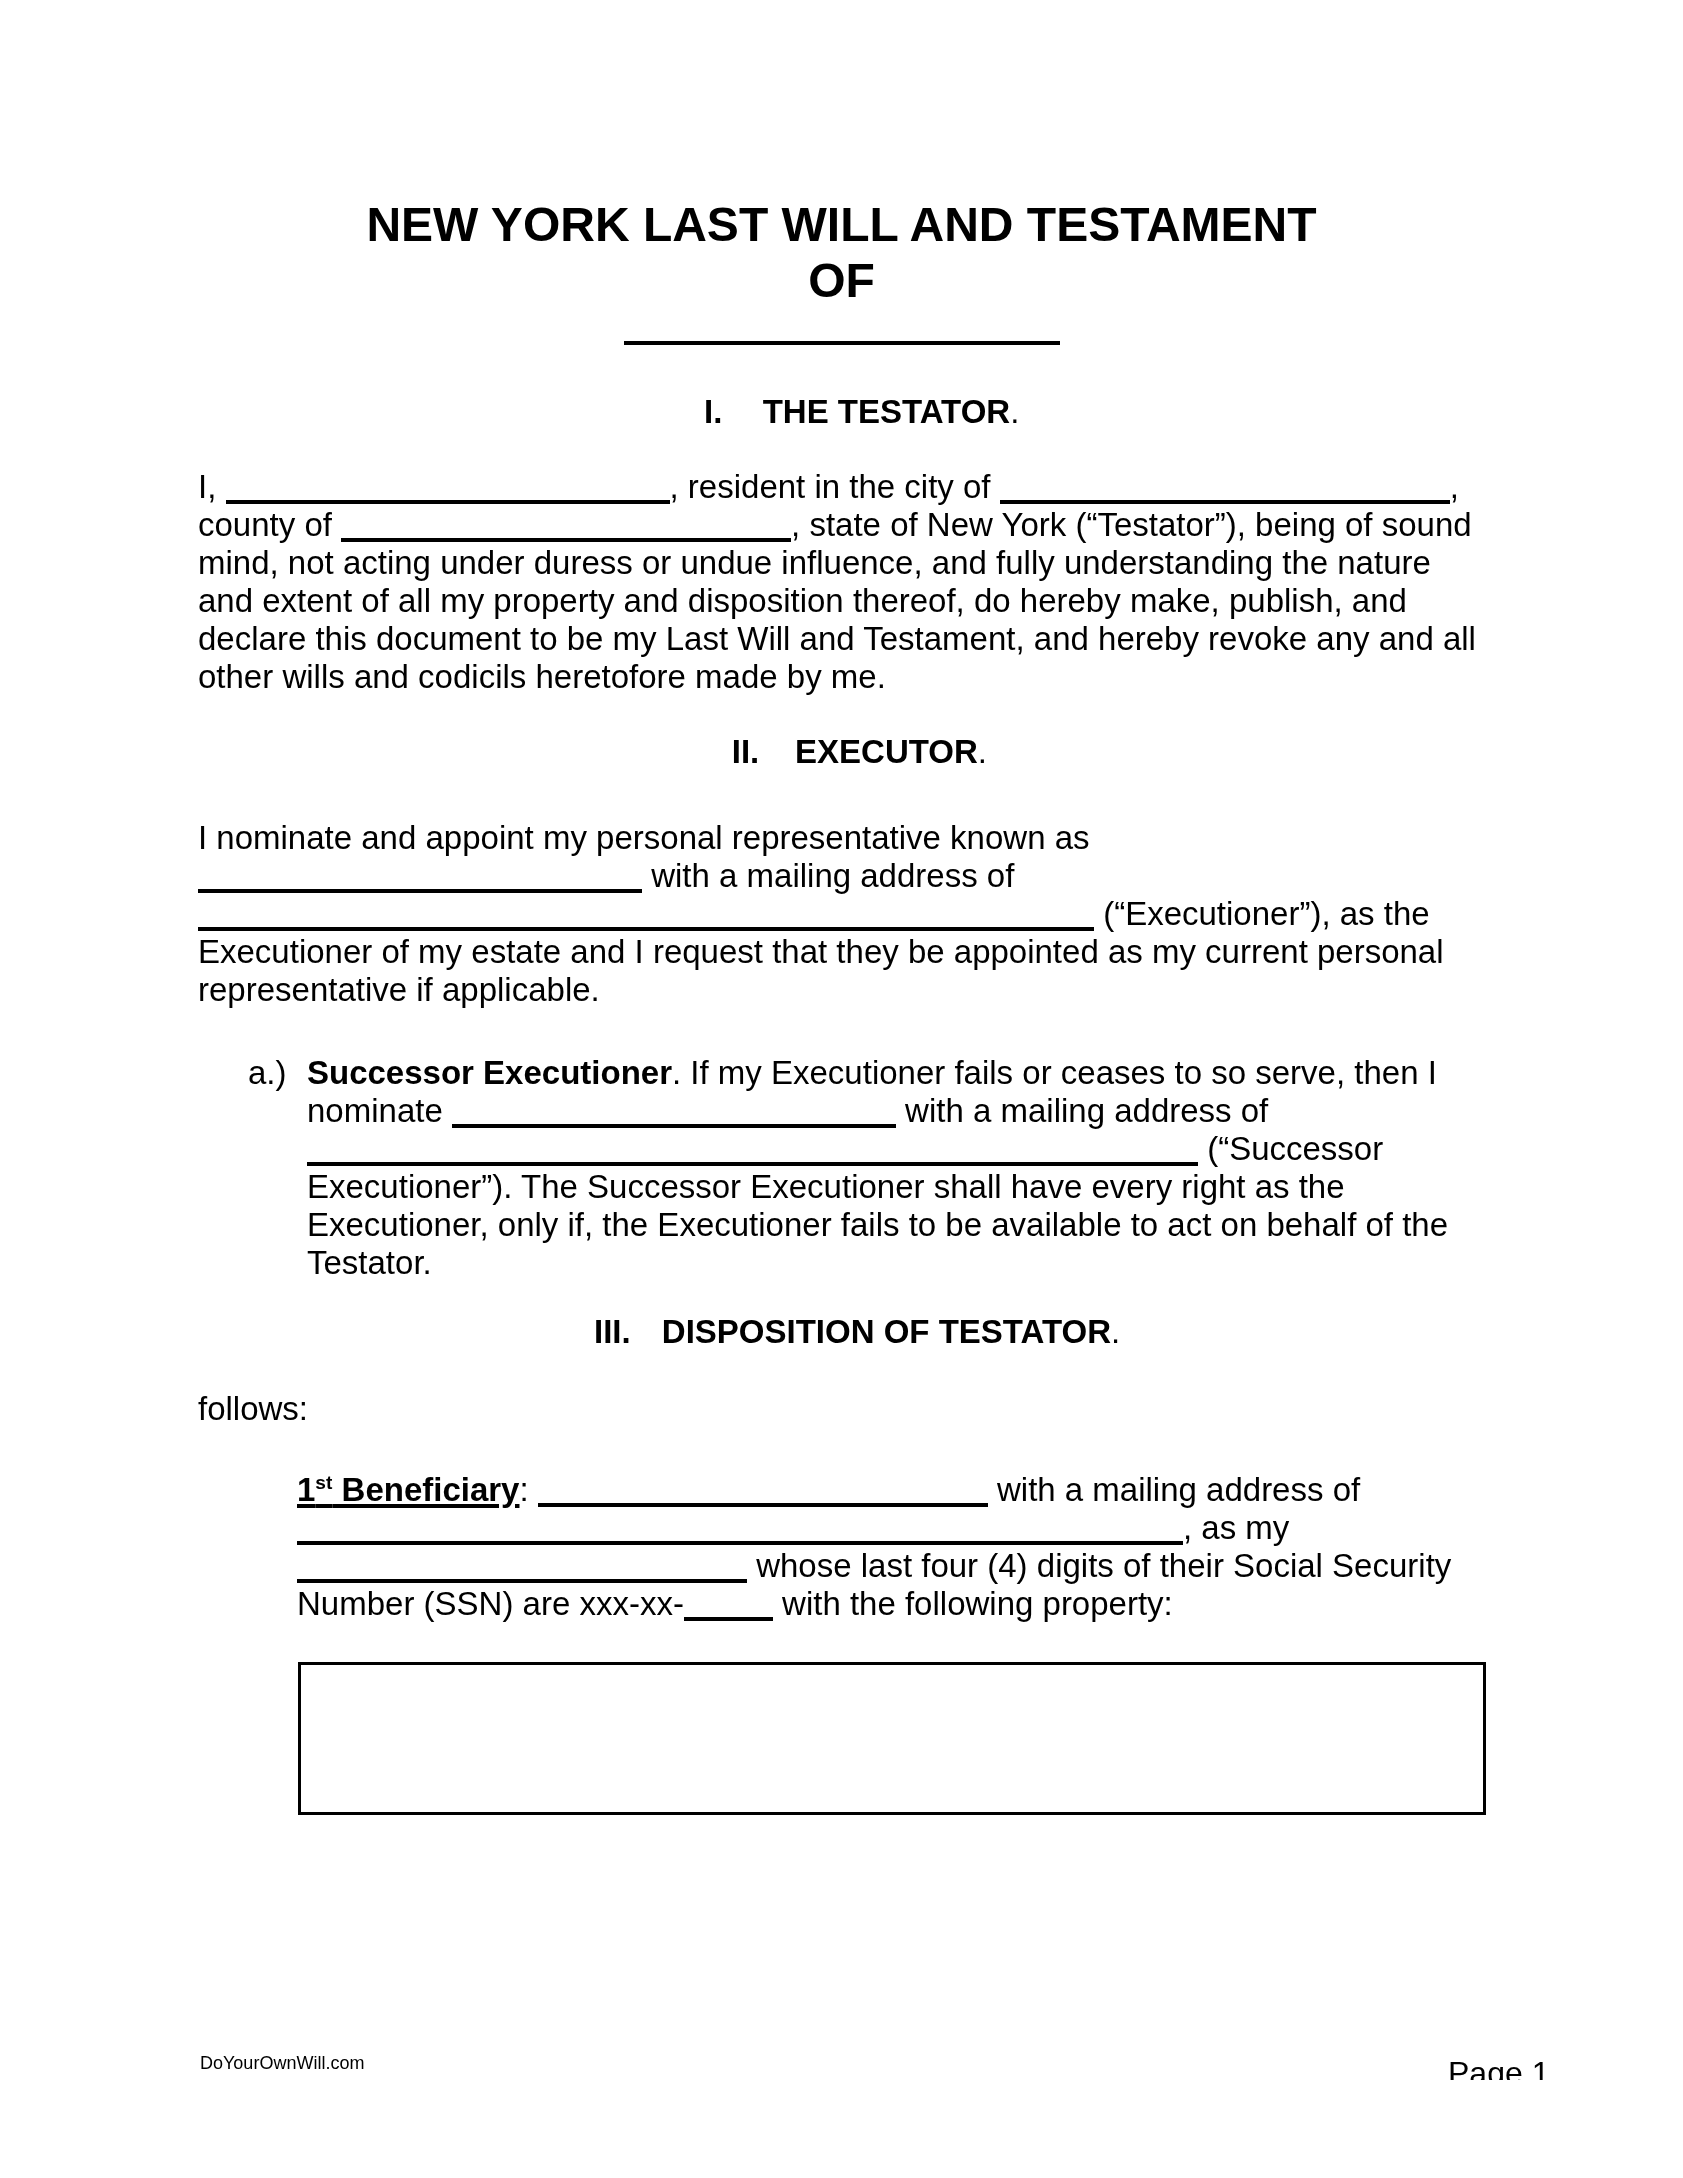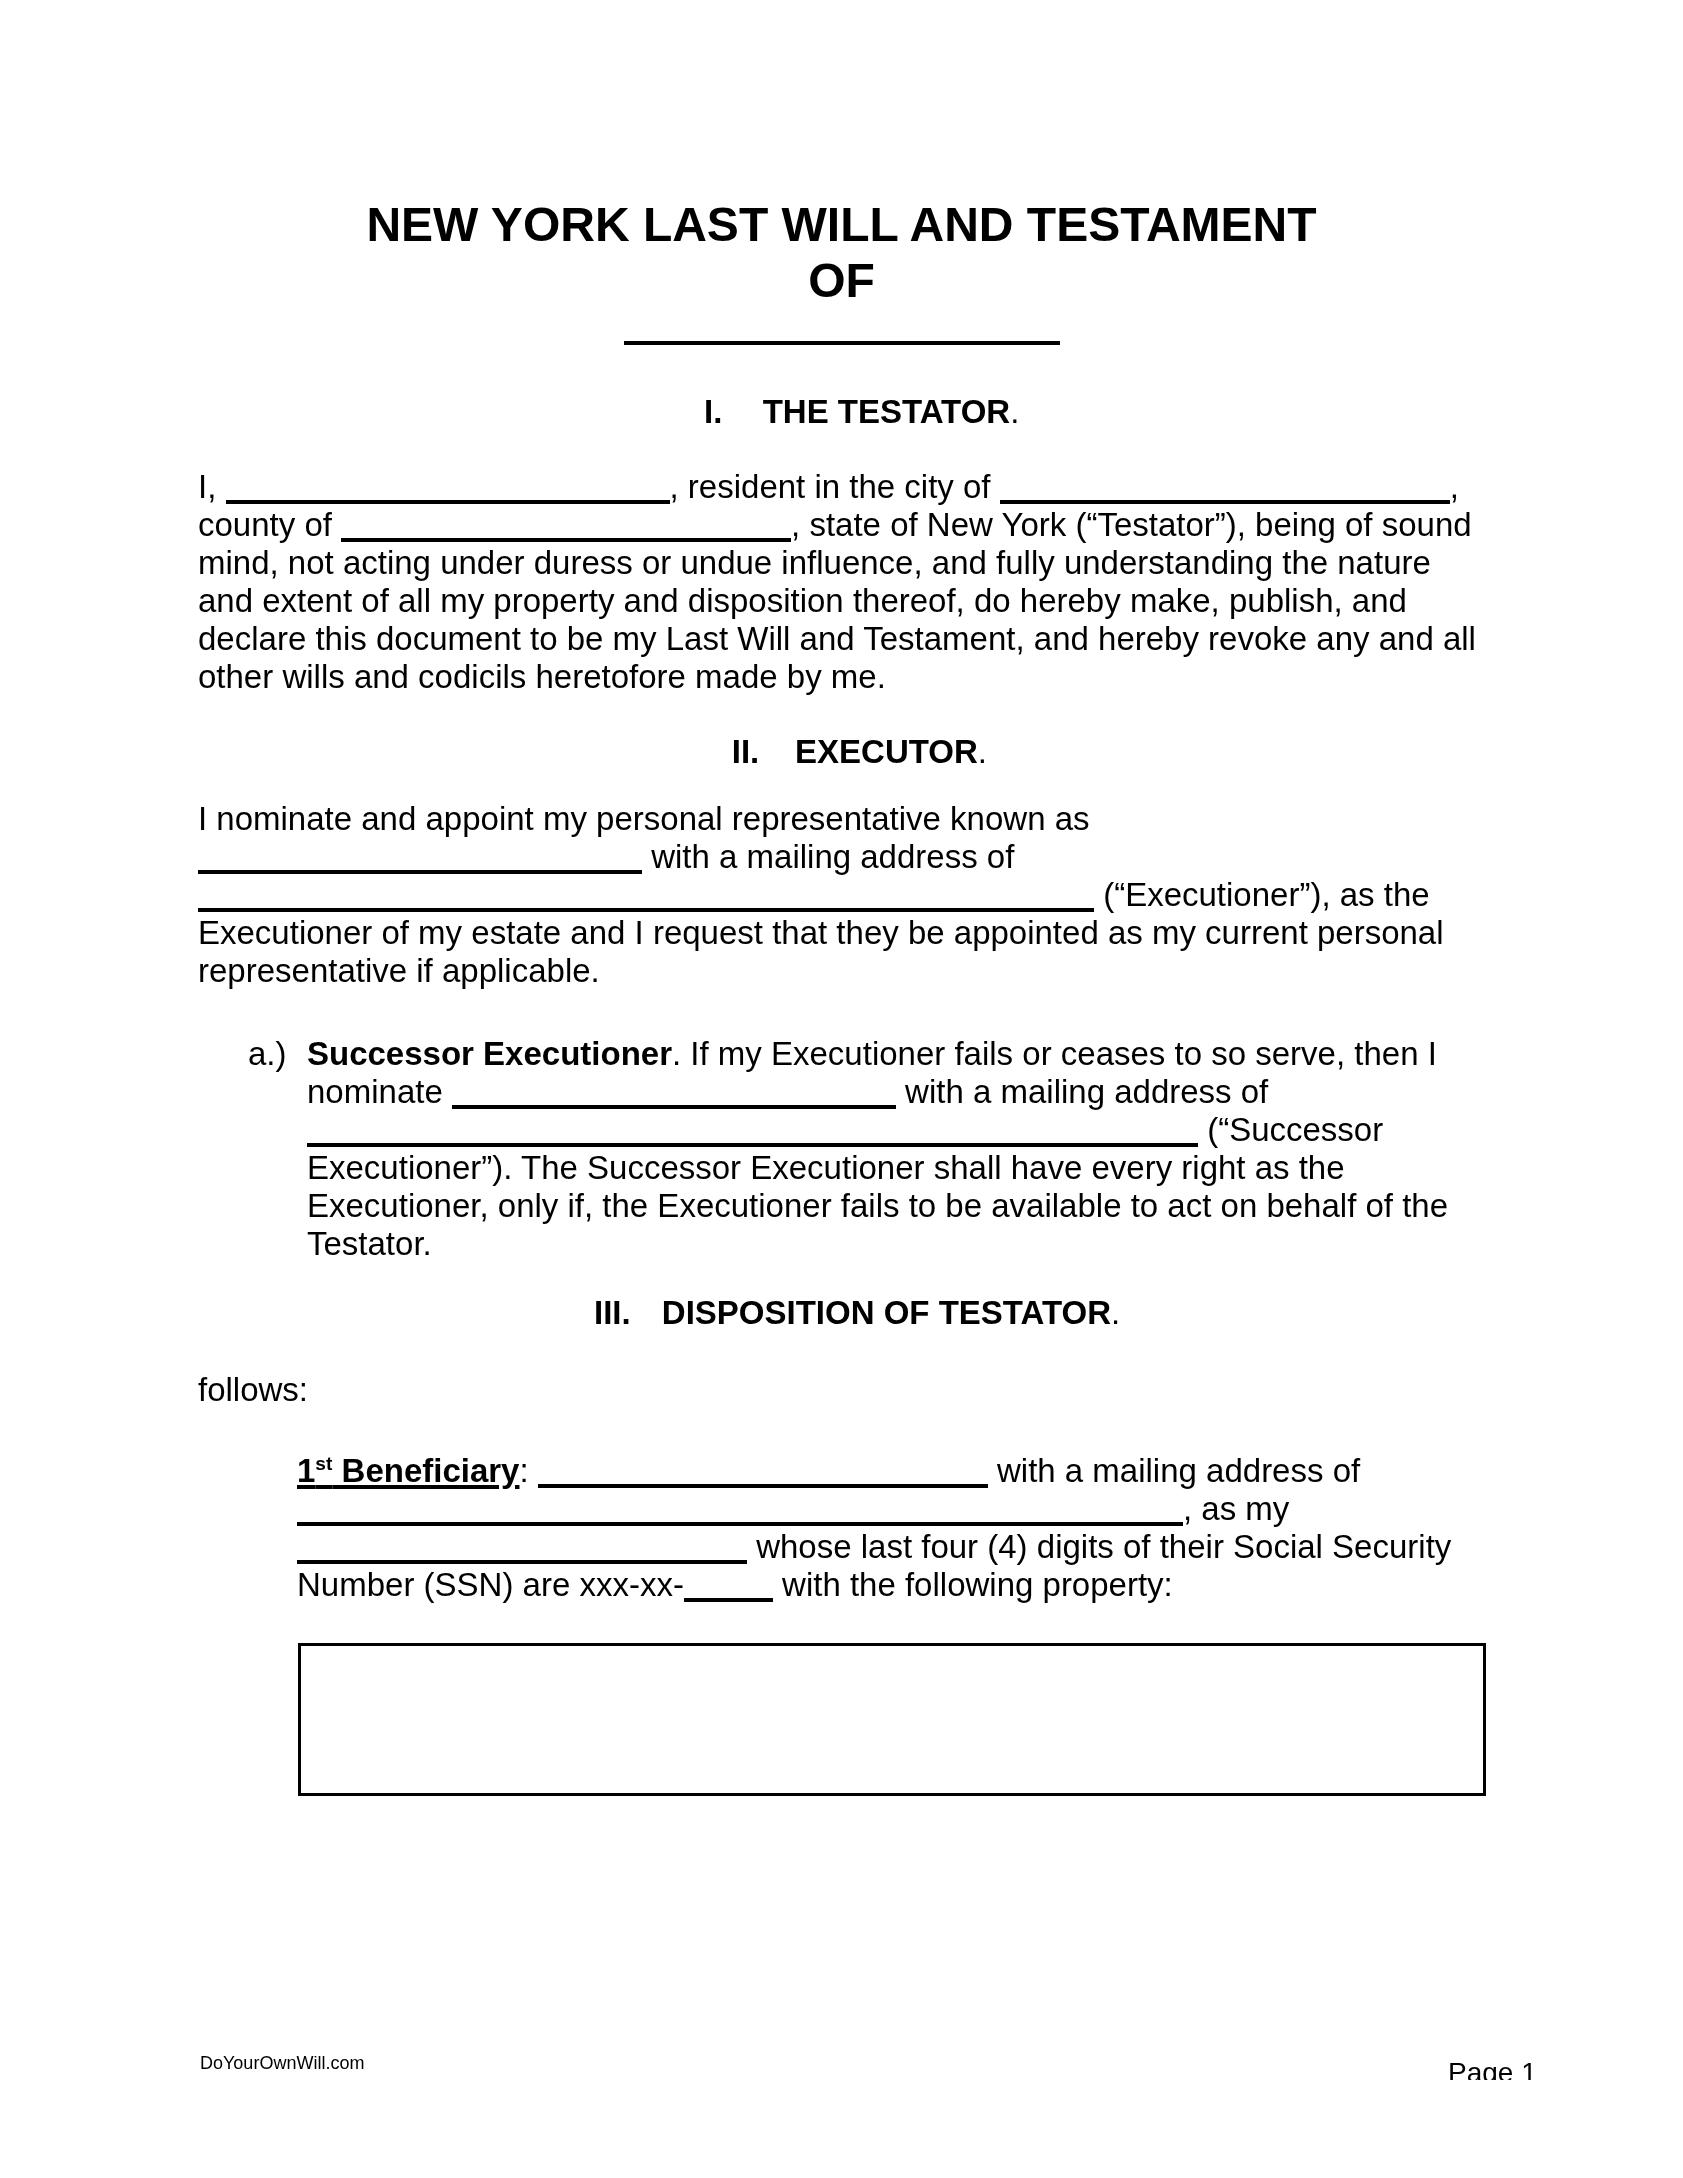--- a/index.html
+++ b/index.html
@@ -11,36 +11,36 @@
   .content { position:absolute; left:198px; top:0; width:1287px; }
   .line { line-height:38px; white-space:pre; }
   .title { font-size:48px; line-height:56px; font-weight:bold; text-align:center; margin-top:197px; }
   .title-blank { text-align:center; margin-top:0; }
   .heading { font-weight:bold;text-align:center; }
   .heading .hnum { display:inline-block; width:99px; }
   .heading .tail { font-weight:normal; }
   .mt-h1 { margin-top:46px; }
   .mt-p1 { margin-top:37px; }
   .mt-h2 { margin-top:37px; }
-  .mt-p2 { margin-top:29px; }
+  .mt-p2 { margin-top:48px; }
   .mt-a  { margin-top:45px; }
   .mt-h3 { margin-top:31px; }
   .mt-p3 { margin-top:39px; }
   .mt-ben{ margin-top:36px; }
   .blank { display:inline-block; height:4px; background:#000; vertical-align:-6px; }
   .b { font-weight:bold; }
   .u { text-decoration:underline; text-decoration-thickness:4px; text-underline-offset:3px; }
   .sup { font-size:0.58em; vertical-align:super; }
   .sub1 { margin-left:50px; }
   .subn { margin-left:109px; }
   .ben  { margin-left:99px; }
   .marker { display:inline-block; width:59px; }
   .pbox { margin-top:39px; margin-left:100px; width:1182px; height:147px; border:3px solid #000; background:#fff; }
   .footer-left  { position:absolute; left:200px;  top:2046px; font-size:18px; line-height:34px; white-space:pre; }
-  .footer-right { position:absolute; left:1448px; top:2056px; font-size:28px; line-height:34px; white-space:pre; }
+  .footer-right { position:absolute; left:1448px; top:2056px; font-size:32px; line-height:34px; white-space:pre; }
 </style>
 </head>
 <body>
 
 <div class="page">
   <div class="content">
 
     <div class="title">
         <div>NEW YORK LAST WILL AND TESTAMENT</div>
         <div>OF</div>

